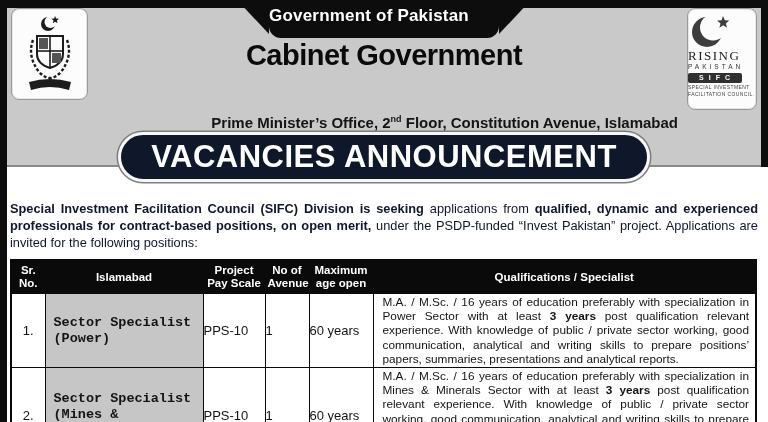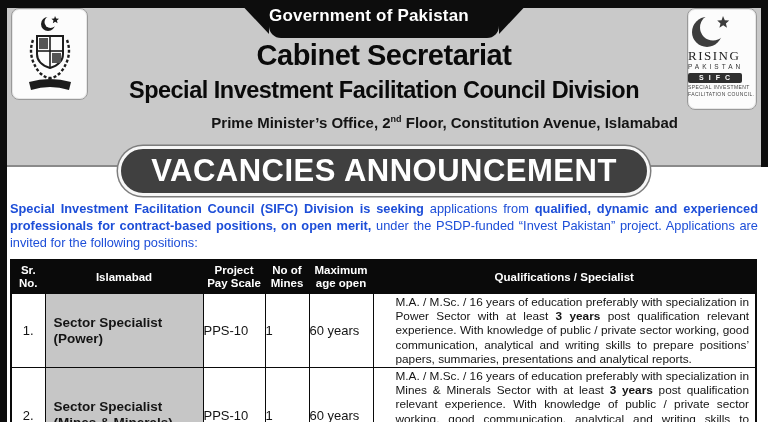--- a/index.html
+++ b/index.html
@@ -60,54 +60,54 @@
     position:absolute; left:80px; top:77px; width:608px; text-align:center;
     font-size:23.5px; font-weight:bold; letter-spacing:-0.5px; color:#0a0a0a; z-index:2;
   }
   .address {
     position:absolute; left:90px; top:114px; width:588px; text-align:right;
     font-size:15px; font-weight:bold; color:#141414; z-index:2;
   }
   .address sup { font-size:9px; }
   
   .pill {
-    position:absolute; left:50%; top:146px; transform:translateX(-50%);
-    width:532px; height:50px; background:#404040;
+    position:absolute; left:50%; top:132px; transform:translateX(-50%);
+    width:532px; height:50px; background:#0f172a;
     border:3px solid #f7f7f7; border-radius:28px;
     box-shadow:0 0 0 1.5px #7d7d7d;
     z-index:5; text-align:center;
   }
   .pill span {
     color:#fff; font-weight:bold; font-size:31px; line-height:43px;
     letter-spacing:0.5px; white-space:nowrap;
   }
   
   .intro {
     position:absolute; left:10px; top:201px; width:748px;
-    font-size:12.8px; line-height:16.8px; text-align:justify; color:#1d4ed8;
+    font-size:12.8px; line-height:16.8px; text-align:justify; color:#0f172a;
   }
   .b { font-weight:bold; }
   
   .vac-table {
     position:absolute; left:10px; top:259px; width:747px;
     border-collapse:collapse; table-layout:fixed;
   }
   .vac-table th, .vac-table td { border:1.5px solid #0a0a0a; }
   .vac-table { border:2px solid #0a0a0a; }
   .vac-table th {
     background:#0a0a0a; color:#fff; font-size:11.5px; font-weight:bold;
     text-align:center; line-height:13px; padding:3px 2px; height:32px;
   }
   .vac-table td { vertical-align:middle; font-size:13px; color:#141414; }
   td.c-sr   { text-align:center; }
-  td.c-pos  { background:#c6c6c6; font-weight:bold; font-size:13.5px; padding:2px 4px 2px 8px; line-height:16px; }
+  td.c-pos  { background:#c6c6c6; font-weight:bold; font-size:13.5px; padding:2px 4px 2px 8px; line-height:16px;font-family:Liberation Mono, monospace; }
   td.c-mid  { text-align:left; }
   td.c-qual {
     vertical-align:top; text-align:justify;
-    font-size:11.8px; line-height:14.2px; padding:1px 6px 1px 22px;
+    font-size:11.8px; line-height:14.2px; padding:1px 6px 1px 9px;
   }
   tr.row-1 { height:72px; }
   tr.row-2 { height:96px; }
   .col-sr   { width:34px; }  .col-pos  { width:158px; }
   .col-pps  { width:62px; }  .col-no   { width:44px; }
   .col-age  { width:64px; }
 </style>
 </head>
 <body>
 
@@ -148,22 +148,21 @@
       <circle cx="25" cy="14.5" r="13" fill="#fcfcfc"></circle>
       <polygon points="35,3 36.8,7.2 41.2,7.5 37.9,10.4 39,14.7 35.2,12.3 31.4,14.7 32.5,10.4 29.2,7.5 33.6,7.2" fill="#3d3d3d"></polygon>
     </svg>
     <div class="rising">RISING</div>
     <div class="pakistan">PAKISTAN</div>
     <div class="sifc-bar">SIFC</div>
     <div class="tiny-line">SPECIAL INVESTMENT</div>
     <div class="tiny-line">FACILITATION COUNCIL.</div>
   </div>
 
-  <div class="title1">Cabinet Secretariat</div>
-  <div class="title2">Special Investment Facilitation Council Division</div>
+  <div class="title1">Cabinet Government</div>
   <div class="address"><span>Prime Minister’s Office, 2</span><sup>nd</sup><span> Floor, Constitution Avenue, Islamabad</span></div>
 
   <div class="pill">
     <span>VACANCIES ANNOUNCEMENT</span>
   </div>
 
   <div class="intro"><span class="b">Special Investment Facilitation Council (SIFC) Division is seeking </span><span>applications from </span><span class="b">qualified, dynamic and experienced professionals for contract-based positions, on open merit, </span><span>under the PSDP-funded “Invest Pakistan” project. Applications are invited for the following positions:</span></div>
 
   <table class="vac-table">
     <colgroup>
@@ -172,21 +171,21 @@
         <col class="col-pps">
       <col class="col-no">
         <col class="col-age">
         <col class="col-qual">
     </colgroup>
     <thead>
       <tr>
         <th>Sr. No.</th>
         <th>Islamabad</th>
         <th>Project Pay Scale</th>
-        <th>No of Mines</th>
+        <th>No of Avenue</th>
         <th>Maximum age open</th>
         <th>Qualifications / Specialist</th>
       </tr>
     </thead>
     <tbody>
       <tr class="row-1">
         <td class="c-sr">1.</td>
         <td class="c-pos">Sector Specialist (Power)</td>
         <td class="c-mid">PPS-10</td>
         <td class="c-mid">1</td>

